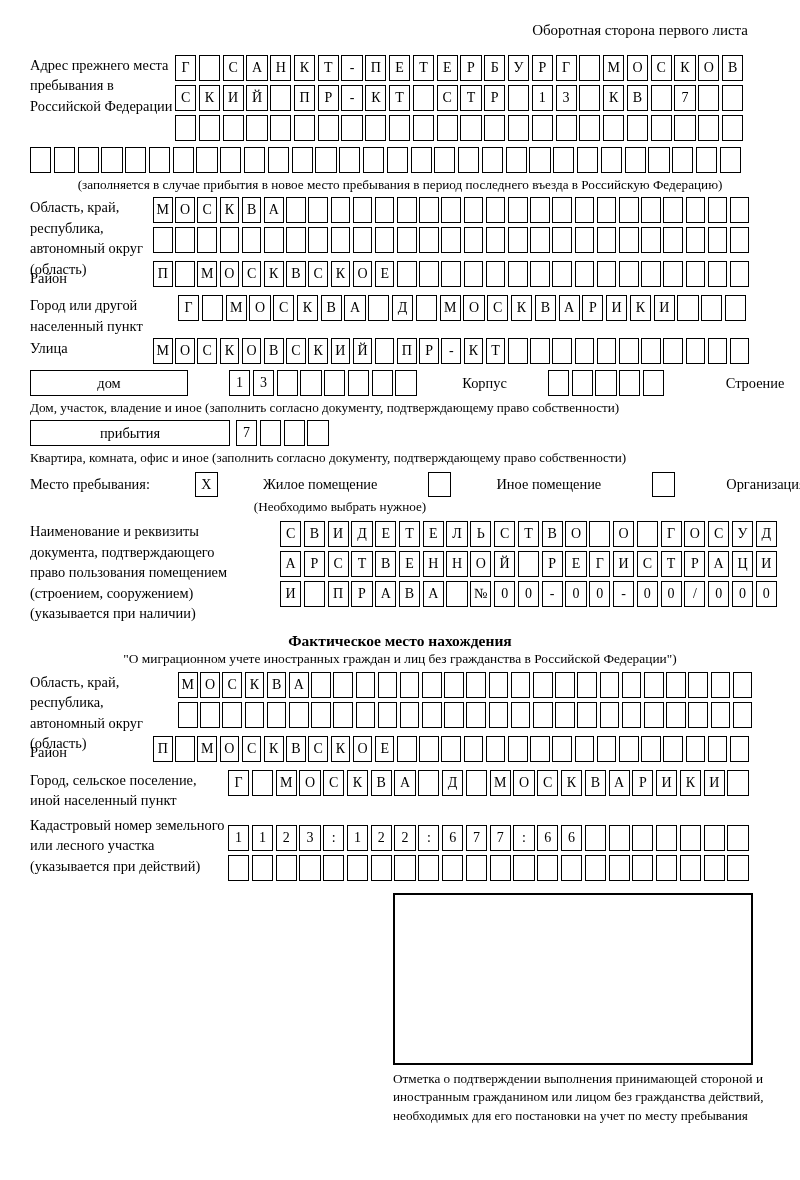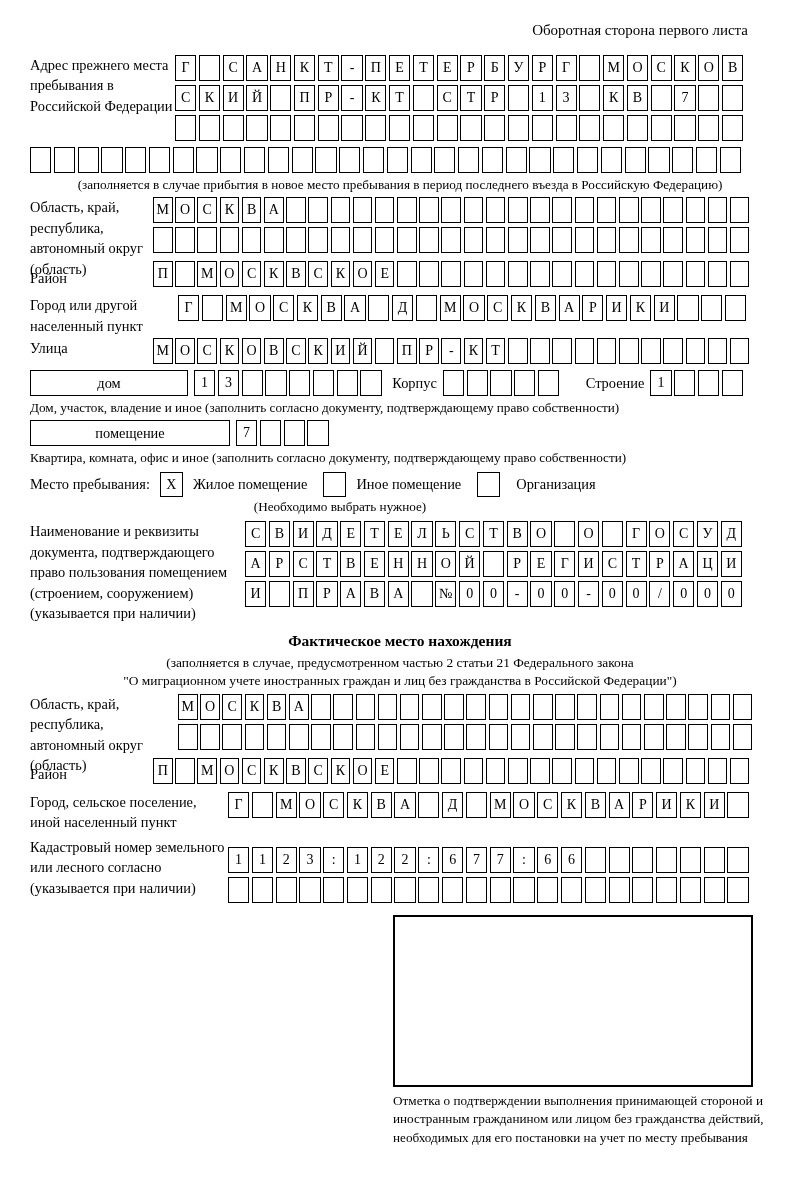--- a/index.html
+++ b/index.html
@@ -17,21 +17,21 @@
   .gcol{display:flex;flex-direction:column;}
   .gcol > .grid{margin-bottom:4px;}
   .grid{display:flex;}
   .cell{box-sizing:border-box;border:1.7px solid #000;height:26px;display:flex;
         align-items:center;justify-content:center;font-size:14px;background:#fff;}
   .g24 .cell{width:21.2px;margin-right:2.6px;}
   .g22 .cell{width:19.6px;margin-right:2.6px;}
   .note{font-size:13.2px;line-height:1.3;margin-top:3px;}
   .center{text-align:center;}
   .sec-title{font-weight:bold;font-size:15.5px;text-align:center;margin-top:7px;}
-  .mt2{margin-top:2px;}.mt4{margin-top:4px;}.mt6{margin-top:6px;}
+  .mt2{margin-top:2px;}.mt4{margin-top:4px;}.mt6{margin-top:6px;gap:35px;}
   .mt8{margin-top:8px;}.mt16{margin-top:16px;}
   .dual{display:flex;align-items:stretch;}
   .dual .labels{position:relative;}
   .dual .labels .bottom-lbl{position:absolute;left:0;bottom:3px;}
   .named-box{box-sizing:border-box;border:1.7px solid #000;height:26px;display:flex;
              align-items:center;justify-content:center;font-size:14.4px;}
   .w158{width:158px;flex:0 0 158px;}
   .w200{width:200px;flex:0 0 200px;}
   .row{display:flex;align-items:center;}
   .inl{font-size:14.4px;white-space:nowrap;}
@@ -354,21 +354,21 @@
     <div class="grid g24 ml6">
         <div class="cell">1</div>
         <div class="cell"></div>
         <div class="cell"></div>
         <div class="cell"></div>
       </div>
   </div>
   <div class="note">Дом, участок, владение и иное (заполнить согласно документу, подтверждающему право собственности)</div>
 
   <div class="row mt4">
-    <div class="named-box w200">помещение</div>
+    <div class="named-box w200">прибытия</div>
     <div class="grid g24 ml6">
         <div class="cell">7</div>
         <div class="cell"></div>
         <div class="cell"></div>
         <div class="cell"></div>
       </div>
   </div>
   <div class="note">Квартира, комната, офис и иное (заполнить согласно документу, подтверждающему право собственности)</div>
 
   <div class="row mt6">
@@ -451,21 +451,20 @@
           <div class="cell">0</div>
           <div class="cell">/</div>
           <div class="cell">0</div>
           <div class="cell">0</div>
           <div class="cell">0</div>
         </div>
     </div>
   </div>
 
   <div class="sec-title mt8">Фактическое место нахождения</div>
-  <div class="fact-note mt4">(заполняется в случае, предусмотренном частью 2 статьи 21 Федерального закона</div>
   <div class="fact-note">"О миграционном учете иностранных граждан и лиц без гражданства в Российской Федерации")</div>
 
   <div class="dual mt4">
     <div class="labels lw148">
       <div class="lbl">Область, край, республика, автономный округ (область)</div>
       <div class="lbl bottom-lbl">Район</div>
     </div>
     <div class="gcol">
       <div class="grid g22">
           <div class="cell">М</div>
@@ -577,21 +576,21 @@
         <div class="cell">А</div>
         <div class="cell">Р</div>
         <div class="cell">И</div>
         <div class="cell">К</div>
         <div class="cell">И</div>
         <div class="cell"></div>
       </div>
   </div>
 
   <div class="block mt4">
-    <div class="lbl lw198">Кадастровый номер земельного или лесного согласно (указывается при наличии)</div>
+    <div class="lbl lw198">Кадастровый номер земельного или лесного участка (указывается при действий)</div>
     <div class="gcol" style="margin-top:10px;">
       <div class="grid g24">
           <div class="cell">1</div>
           <div class="cell">1</div>
           <div class="cell">2</div>
           <div class="cell">3</div>
           <div class="cell">:</div>
           <div class="cell">1</div>
           <div class="cell">2</div>
           <div class="cell">2</div>

